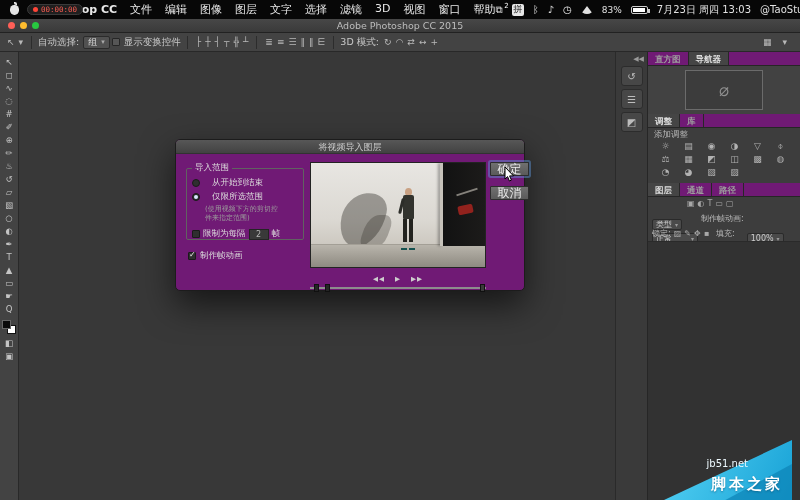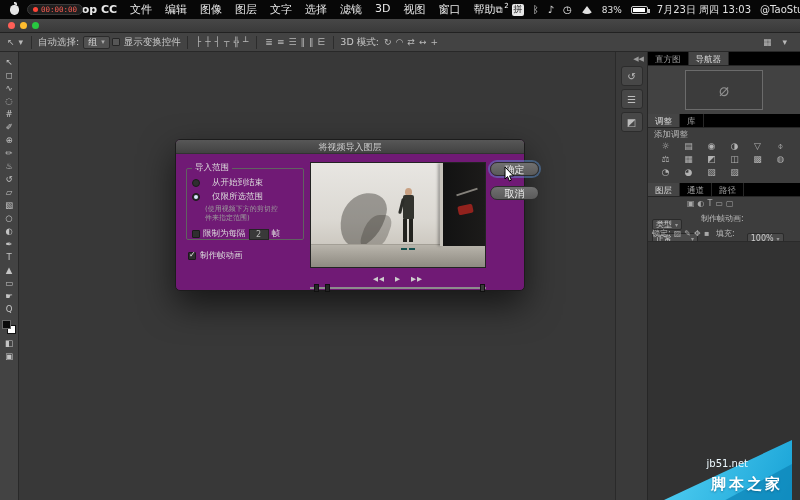--- a/index.html
+++ b/index.html
@@ -62,21 +62,21 @@
   
   .dockstrip{position:absolute;right:153px;width:32px;top:52px;bottom:0;background:#3a3a3a;border-left:1px solid #2a2a2a;
     display:flex;flex-direction:column;align-items:center;padding-top:3px;gap:3px;}
   .dock-collapse{font-size:7px;color:#9a9a9a;align-self:flex-end;margin-right:3px;}
   .dock-btn{width:22px;height:20px;background:#474747;border:1px solid #2c2c2c;border-radius:3px;color:#bdbdbd;
     font-size:10px;text-align:center;line-height:19px;}
 
   
   .panels{position:absolute;right:0;width:153px;top:52px;bottom:0;background:#3d3d3d;border-left:1px solid #262626;
     display:flex;flex-direction:column;font-size:9px;color:#c0c0c0;}
-  .tabbar{height:14px;background:#000000;display:flex;border-bottom:1px solid #262626;flex:none;}
+  .tabbar{height:14px;background:#701a75;display:flex;border-bottom:1px solid #262626;flex:none;font-weight:bold;}
   .tab{padding:0 7px;line-height:14px;font-size:8.5px;color:#9d9d9d;border-right:1px solid #272727;}
   .tab.active{background:#454545;color:#ddd;}
   .nav-body{height:48px;background:#424242;display:flex;align-items:center;justify-content:center;flex:none;}
   .nav-proxy{width:78px;height:40px;border:1px solid #6b6b6b;display:flex;align-items:center;justify-content:center;
     color:#909090;font-size:17px;background:#3c3c3c;}
   .add-label{padding:2px 6px;font-size:8.5px;color:#b5b5b5;height:11px;line-height:9px;flex:none;}
   .adj-grid{display:flex;flex-wrap:wrap;padding:1px 6px 4px 6px;flex:none;}
   .adj{width:23px;height:13px;font-size:9px;color:#b2b2b2;text-align:center;line-height:13px;}
   .lay-row{display:flex;align-items:center;gap:3px;padding:1px 4px;height:14px;flex:none;color:#bbb;}
   .lay-row.h15{height:15px;}
@@ -127,22 +127,22 @@
   .man .leg{width:4px;height:23px;background:#23231f;}
   .man .foot{position:absolute;bottom:-2px;width:6px;height:2px;background:#15514f;}
 
   .transport{position:absolute;left:134px;top:119px;width:176px;text-align:center;color:#cdcdcd;}
   .transport span{font-size:6.5px;margin:0 5px;letter-spacing:1px;}
   .seekbar{position:absolute;left:134px;top:130px;width:176px;height:8px;}
   .seek-track{position:absolute;left:0;right:0;top:3px;height:2px;background:#8d8d8d;}
   .trim{position:absolute;top:0;width:5px;height:8px;background:#252525;border:1px solid #101010;}
   .trim.t1{left:4px;} .trim.t2{left:15px;} .trim.t3{right:1px;background:#3a3a3a;}
 
-  .dlg-btn{position:absolute;left:314px;width:49px;height:14px;background:linear-gradient(#707070,#5a5a5a);
-    border:1px solid #2d2d2d;border-radius:7px;color:#ececec;font-size:10px;text-align:center;line-height:13px;}
+  .dlg-btn{position:absolute;left:314px;width:39px;height:14px;background:linear-gradient(#707070,#5a5a5a);
+    border:1px solid #2d2d2d;border-radius:1px;color:#ececec;font-size:12px;text-align:center;line-height:13px;}
   .dlg-btn.ok{top:8px;box-shadow:0 0 0 2px rgba(96,150,220,.45);}
   .dlg-btn.cancel{top:32px;}
   .cursor{position:absolute;left:328px;top:13px;width:11px;height:15px;z-index:5;}
 
   
   .wm{position:absolute;right:8px;bottom:0;width:128px;height:60px;z-index:70;}
   .wm .tri-a{position:absolute;inset:0;background:linear-gradient(115deg,#55d2f4,#18a2d6);
     -webkit-clip-path:polygon(100% 0,0 100%,100% 100%);clip-path:polygon(100% 0,0 100%,100% 100%);}
   .wm .tri-b{position:absolute;inset:0;background:#0e85b8;opacity:.75;
     -webkit-clip-path:polygon(100% 40%,48% 100%,100% 100%);clip-path:polygon(100% 40%,48% 100%,100% 100%);}
@@ -193,20 +193,21 @@
     <span class="rec-dot"></span>
     <span class="rec-time">00:00:00</span>
   </div>
 
   <div class="titlebar">
     <div class="lights">
       <span class="light r"></span>
       <span class="light y"></span>
       <span class="light g"></span>
     </div>
+    <span class="win-title">Adobe Photoshop CC 2015</span>
   </div>
 
   <div class="optionsbar">
     <span class="obar-ic">↖</span>
     <span class="obar-ic">▾</span>
     <span class="sep"></span>
     <span>自动选择:</span>
     <span class="mini-drop">
       <span>组</span>
       <span class="car">▾</span>

